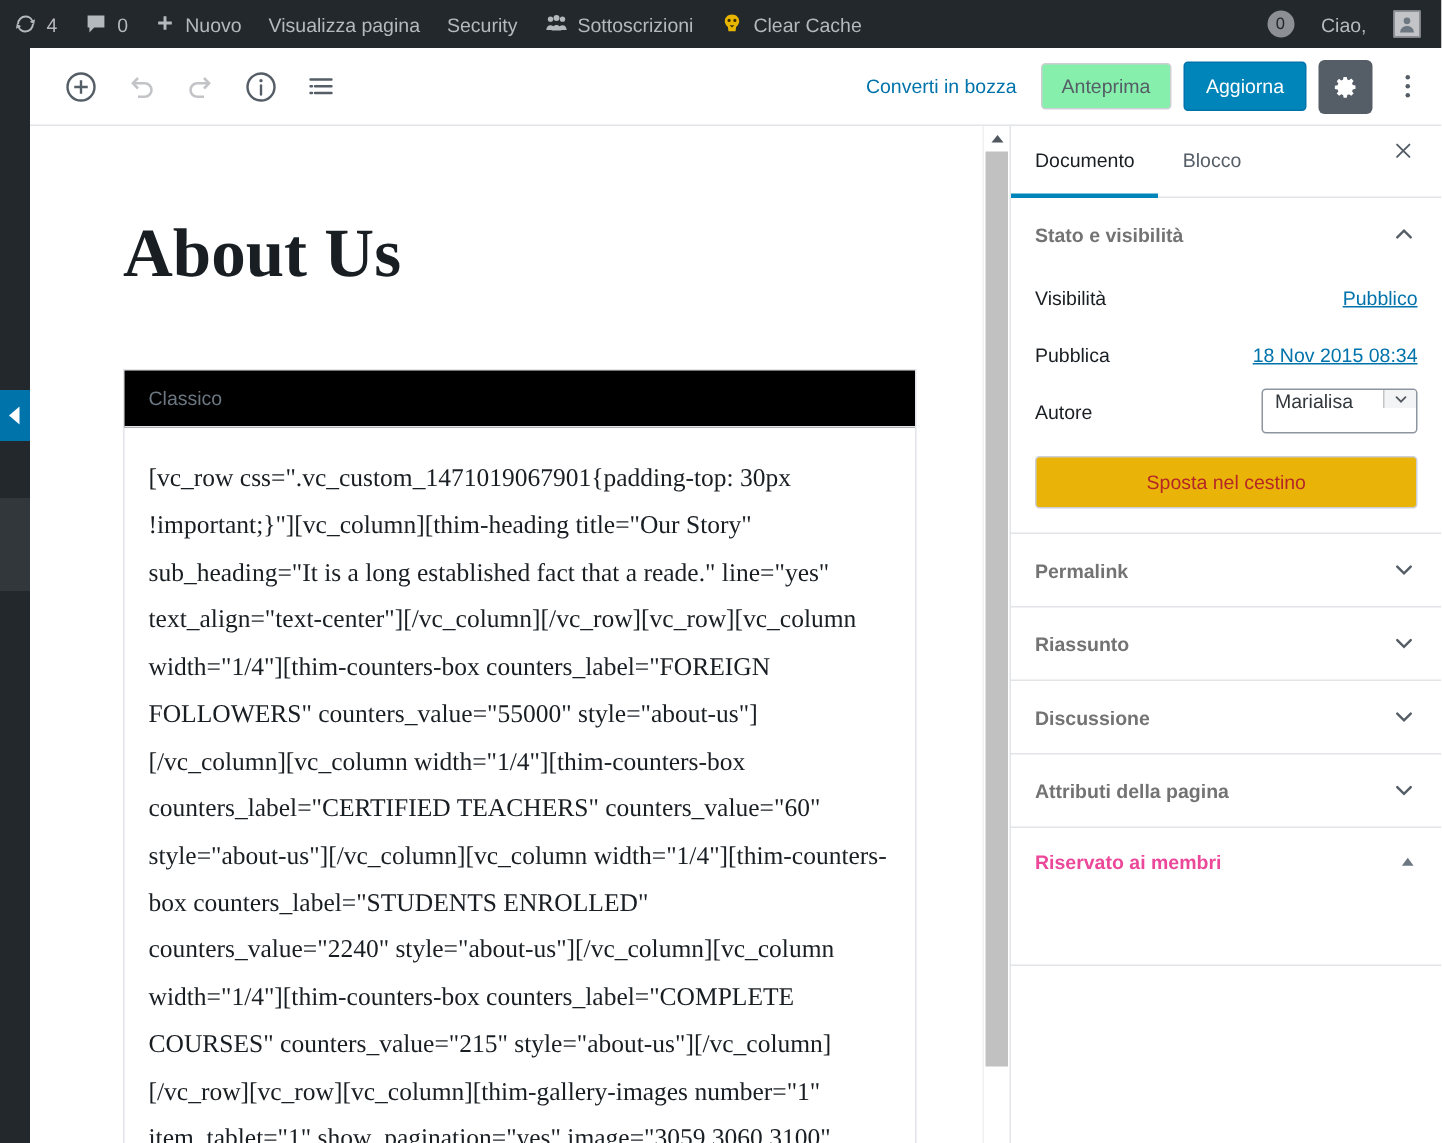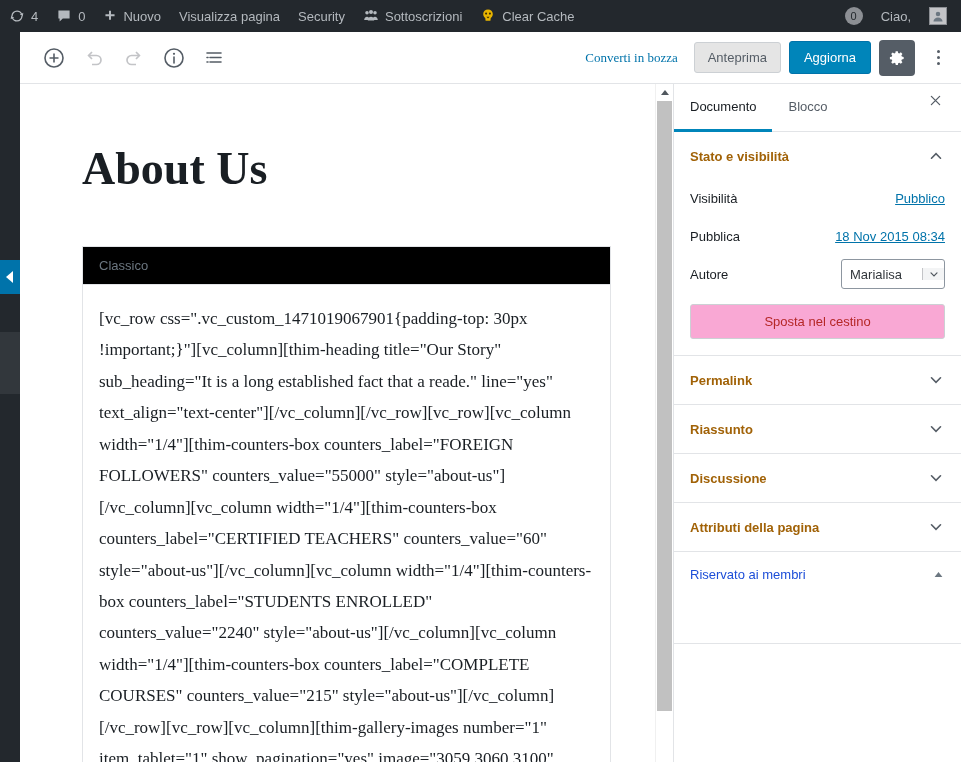--- a/index.html
+++ b/index.html
@@ -76,25 +76,25 @@
   .tool-btn {
     width: 36px; height: 36px;
     display: flex; align-items: center; justify-content: center;
     background: none; border: none; cursor: pointer; color: #555d66;
   }
   .tool-btn.disabled { color: #c3c4c7; cursor: default; }
   .hdr-right { margin-left: auto; display: flex; align-items: center; gap: 8px; }
   .link-draft {
     color: #0073aa; font-size: 13px; cursor: pointer;
     padding: 6px 8px; background: none; border: none;
-    font-family: Liberation Serif, serif;
+    font-family: Liberation Sans, sans-serif;
   }
   .btn-preview {
     font-size: 13px; color: #555d66;
-    background: #e5e5e5;
+    background: #86efac;
     border: 1px solid #ccd0d4; border-radius: 3px;
     padding: 7px 13px; cursor: pointer;
     font-family: "Liberation Sans", sans-serif;
   }
   .btn-update {
     font-size: 13px; color: #fff;
     background: #0085ba; border: 1px solid #0073aa;
     border-radius: 3px; padding: 8px 14px; cursor: pointer;
     font-family: "Liberation Sans", sans-serif;
   }
@@ -191,54 +191,54 @@
     margin-left: auto; margin-right: 10px;
     width: 32px; height: 32px;
     display: flex; align-items: center; justify-content: center;
     background: none; border: none; cursor: pointer; color: #555d66;
     font-size: 17px;
   }
   .panel { border-bottom: 1px solid #e2e4e7; }
   .panel-head {
     display: flex; align-items: center;
     padding: 15px 16px;
-    font-size: 13px; font-weight: bold; color: #a16207;
+    font-size: 13px; font-weight: bold; color: #737373;
     cursor: pointer; background: none; border: none; width: 100%;
     text-align: left; font-family: "Liberation Sans", sans-serif;
   }
-  .panel-head.muted { color: #1d4ed8; font-weight: normal; }
+  .panel-head.muted { color: #ec4899; font-weight: bold; }
   .panel-head .chevron { margin-left: auto; color: #555d66; display: flex; }
   .panel-body { padding: 0 16px 16px 16px; }
   .row {
     display: flex; align-items: center;
     min-height: 36px; margin-bottom: 2px;
   }
   .row-label { font-size: 13px; color: #191e23; }
   .row-value { margin-left: auto; font-size: 13px; }
   .row-value a { color: #0073aa; text-decoration: underline; cursor: pointer; }
   .select-wrap {
     margin-left: auto;
-    display: flex; align-items: center;
+    display: flex; align-items: flex-start;
     border: 1px solid #8d96a0; border-radius: 3px;
     background: #fff; height: 30px; min-width: 104px;
     overflow: hidden; cursor: pointer;
   }
   .select-wrap .val {
     flex: 1; display: flex; align-items: center;
     padding: 0 8px; font-size: 13px; color: #32373c;
   }
   .select-wrap .arr {
     width: 22px; background: #f3f4f5;
     border-left: 1px solid #c3c4c7;
     display: flex; align-items: center; justify-content: center;
     color: #50575e;
   }
   .btn-trash {
     width: 100%; margin-top: 10px;
-    background: #f9a8d4; border: 1px solid #ccd0d4; border-radius: 3px;
+    background: #eab308; border: 1px solid #ccd0d4; border-radius: 3px;
     color: #b52727; font-size: 13px;
     padding: 9px 0; cursor: pointer;
     font-family: "Liberation Sans", sans-serif;
   }
   .panel-empty { height: 46px; }
   svg { display: block; }
 </style>
 </head>
 <body>
 

